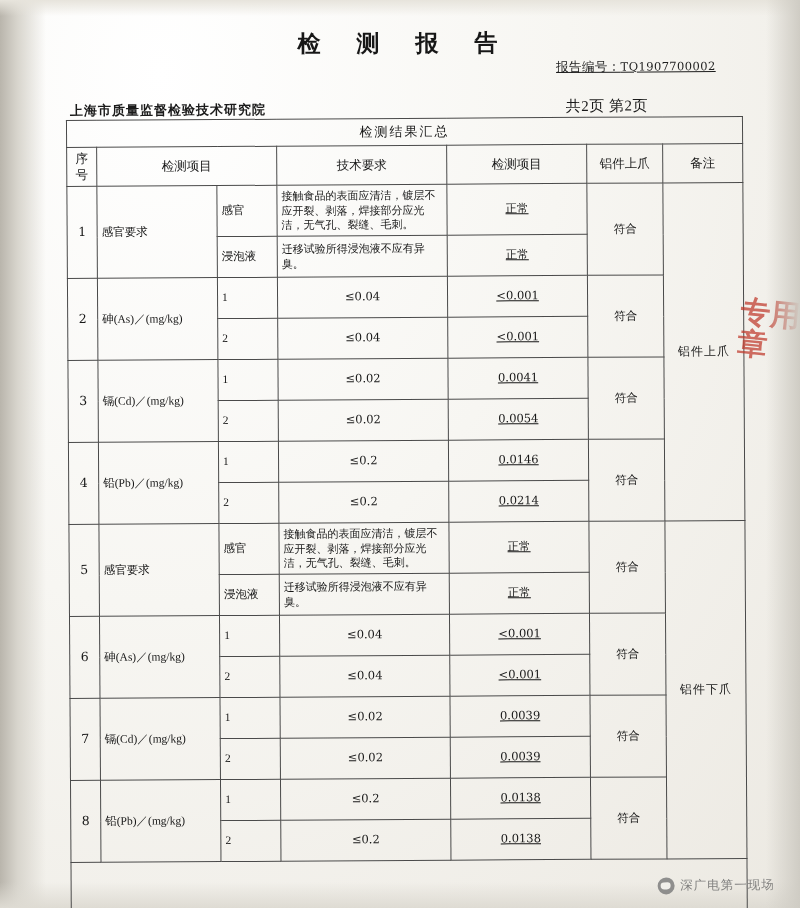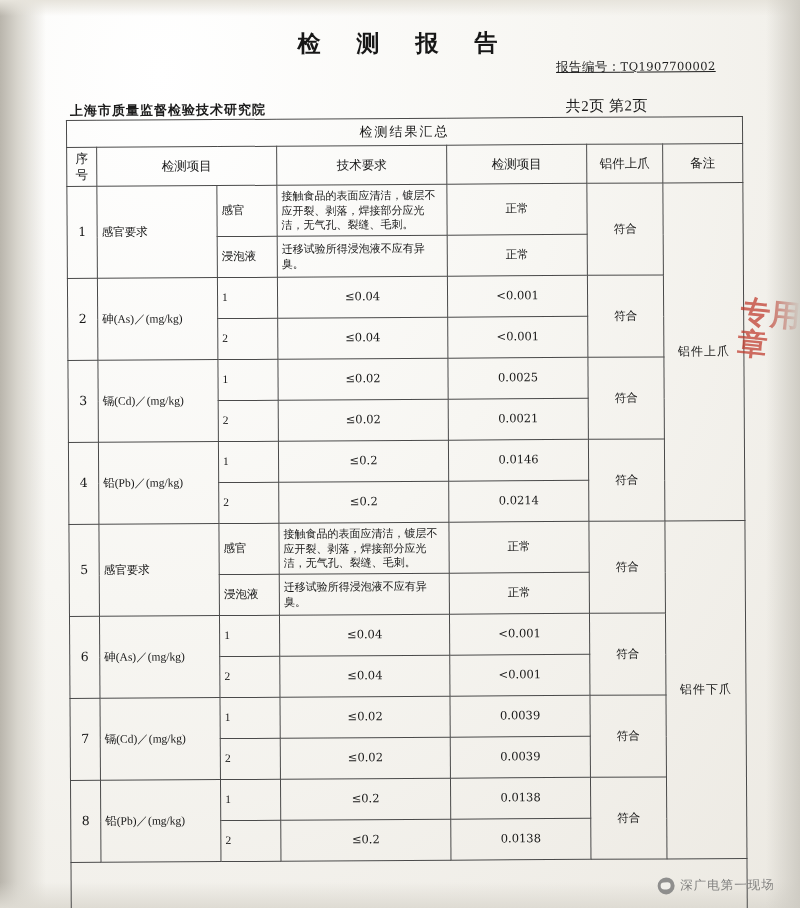--- a/index.html
+++ b/index.html
@@ -106,21 +106,21 @@
   table.rt td {
     border: 1px solid #4a4a4a;
     padding: 2px 4px;
     vertical-align: middle;
     line-height: 1.32;
   }
   .c-idx     { width: 30px;  text-align: center; }
   .c-item    { width: 120px; text-align: left; padding-left: 10px; }
   .c-sub     { width: 60px;  text-align: left; padding-left: 8px; }
   .c-req     { width: 170px; text-align: left; padding-left: 8px; }
-  .c-res     { width: 140px; text-align: center; }
+  .c-res     { width: 140px; text-align: center; text-decoration: underline; }
   .c-judge   { width: 76px;  text-align: center; margin-top: 12px; }
   .c-remark  { width: 80px;  text-align: center; }
 
   .hdr-band td {
     text-align: center;
     font-size: 13px;
     letter-spacing: 2px;
     height: 22px;
     padding: 3px 0;
   }
@@ -273,27 +273,27 @@
           <td class="c-sub">2</td>
           <td class="c-req center num mid">≤0.04</td>
           <td class="c-res num mid">&lt;0.001</td>
         </tr>
 
         <tr>
           <td class="c-idx idx-cell" rowspan="2">3</td>
           <td class="c-item" rowspan="2">镉(Cd)／(mg/kg)</td>
           <td class="c-sub">1</td>
           <td class="c-req center num mid">≤0.02</td>
-          <td class="c-res num mid">0.0025</td>
+          <td class="c-res num mid">0.0041</td>
           <td class="c-judge" rowspan="2">符合</td>
         </tr>
         <tr>
           <td class="c-sub">2</td>
           <td class="c-req center num mid">≤0.02</td>
-          <td class="c-res num mid">0.0021</td>
+          <td class="c-res num mid">0.0054</td>
         </tr>
 
         <tr>
           <td class="c-idx idx-cell" rowspan="2">4</td>
           <td class="c-item" rowspan="2">铅(Pb)／(mg/kg)</td>
           <td class="c-sub">1</td>
           <td class="c-req center num mid">≤0.2</td>
           <td class="c-res num mid">0.0146</td>
           <td class="c-judge" rowspan="2">符合</td>
         </tr>

